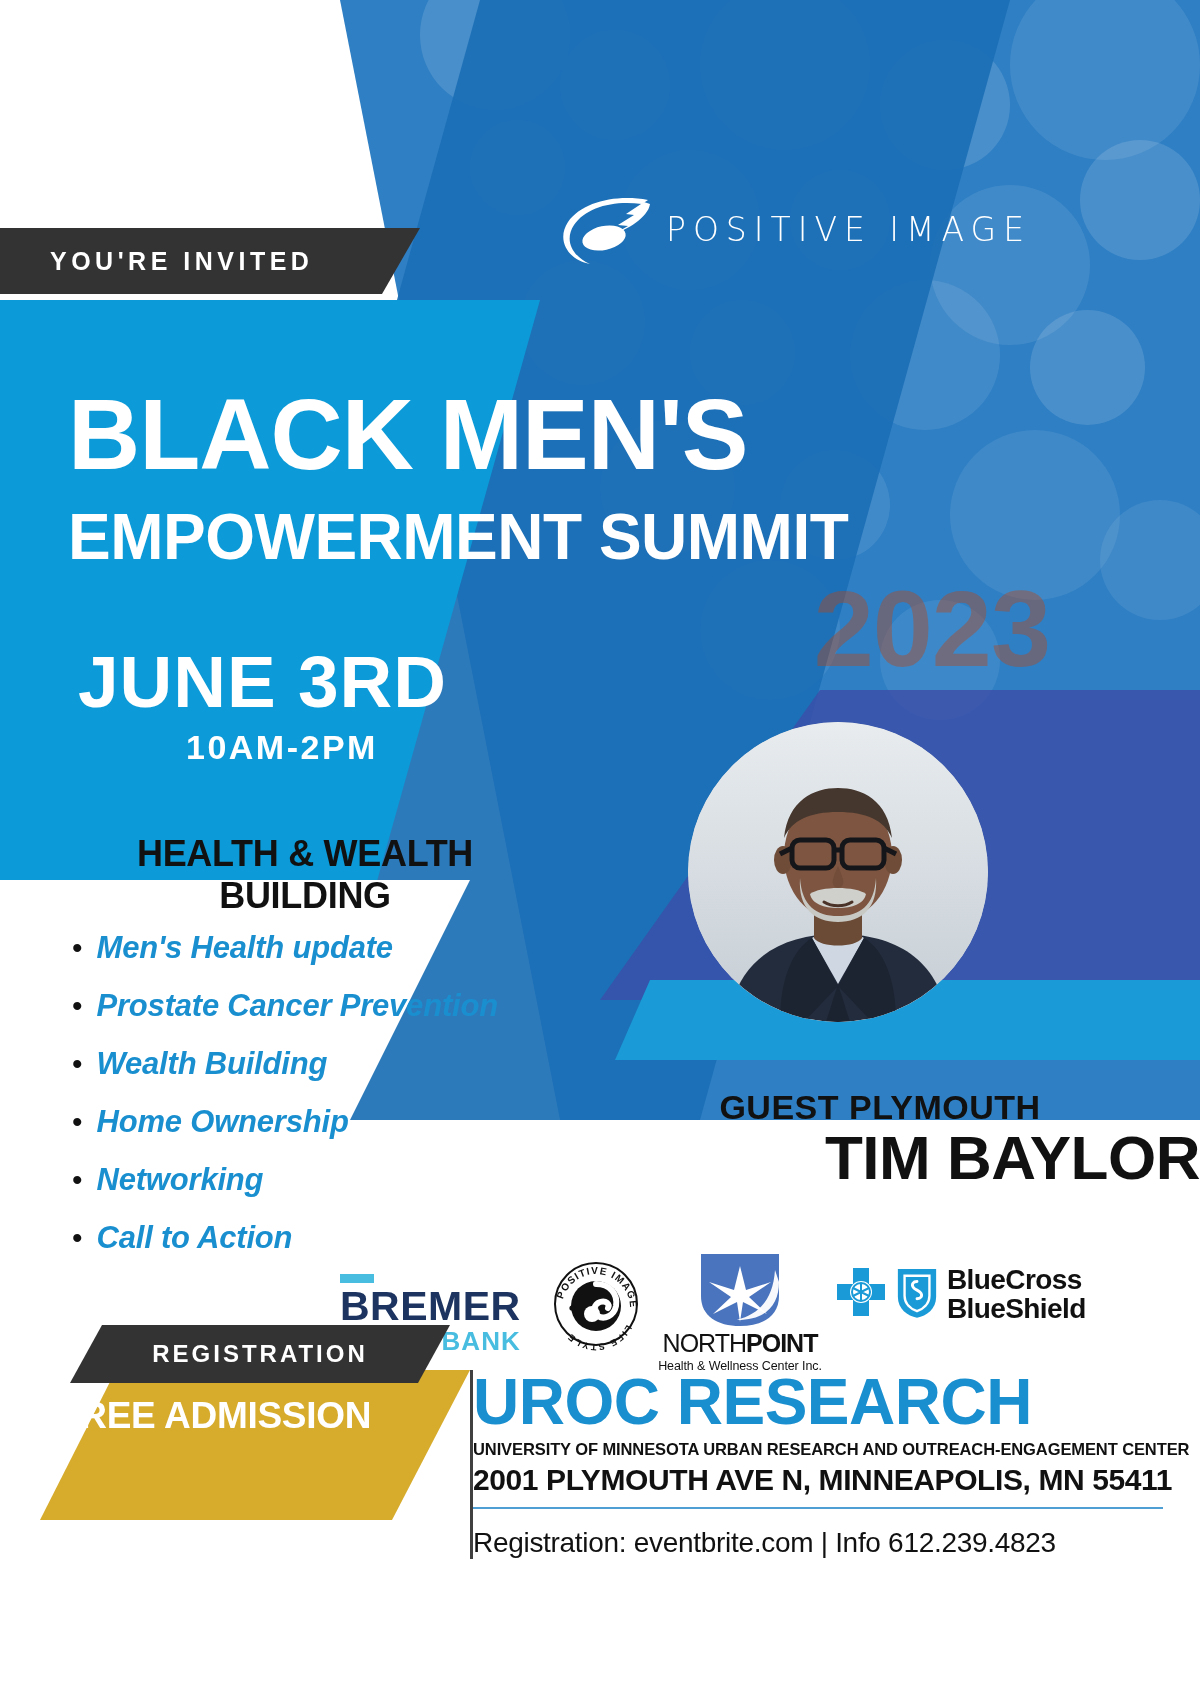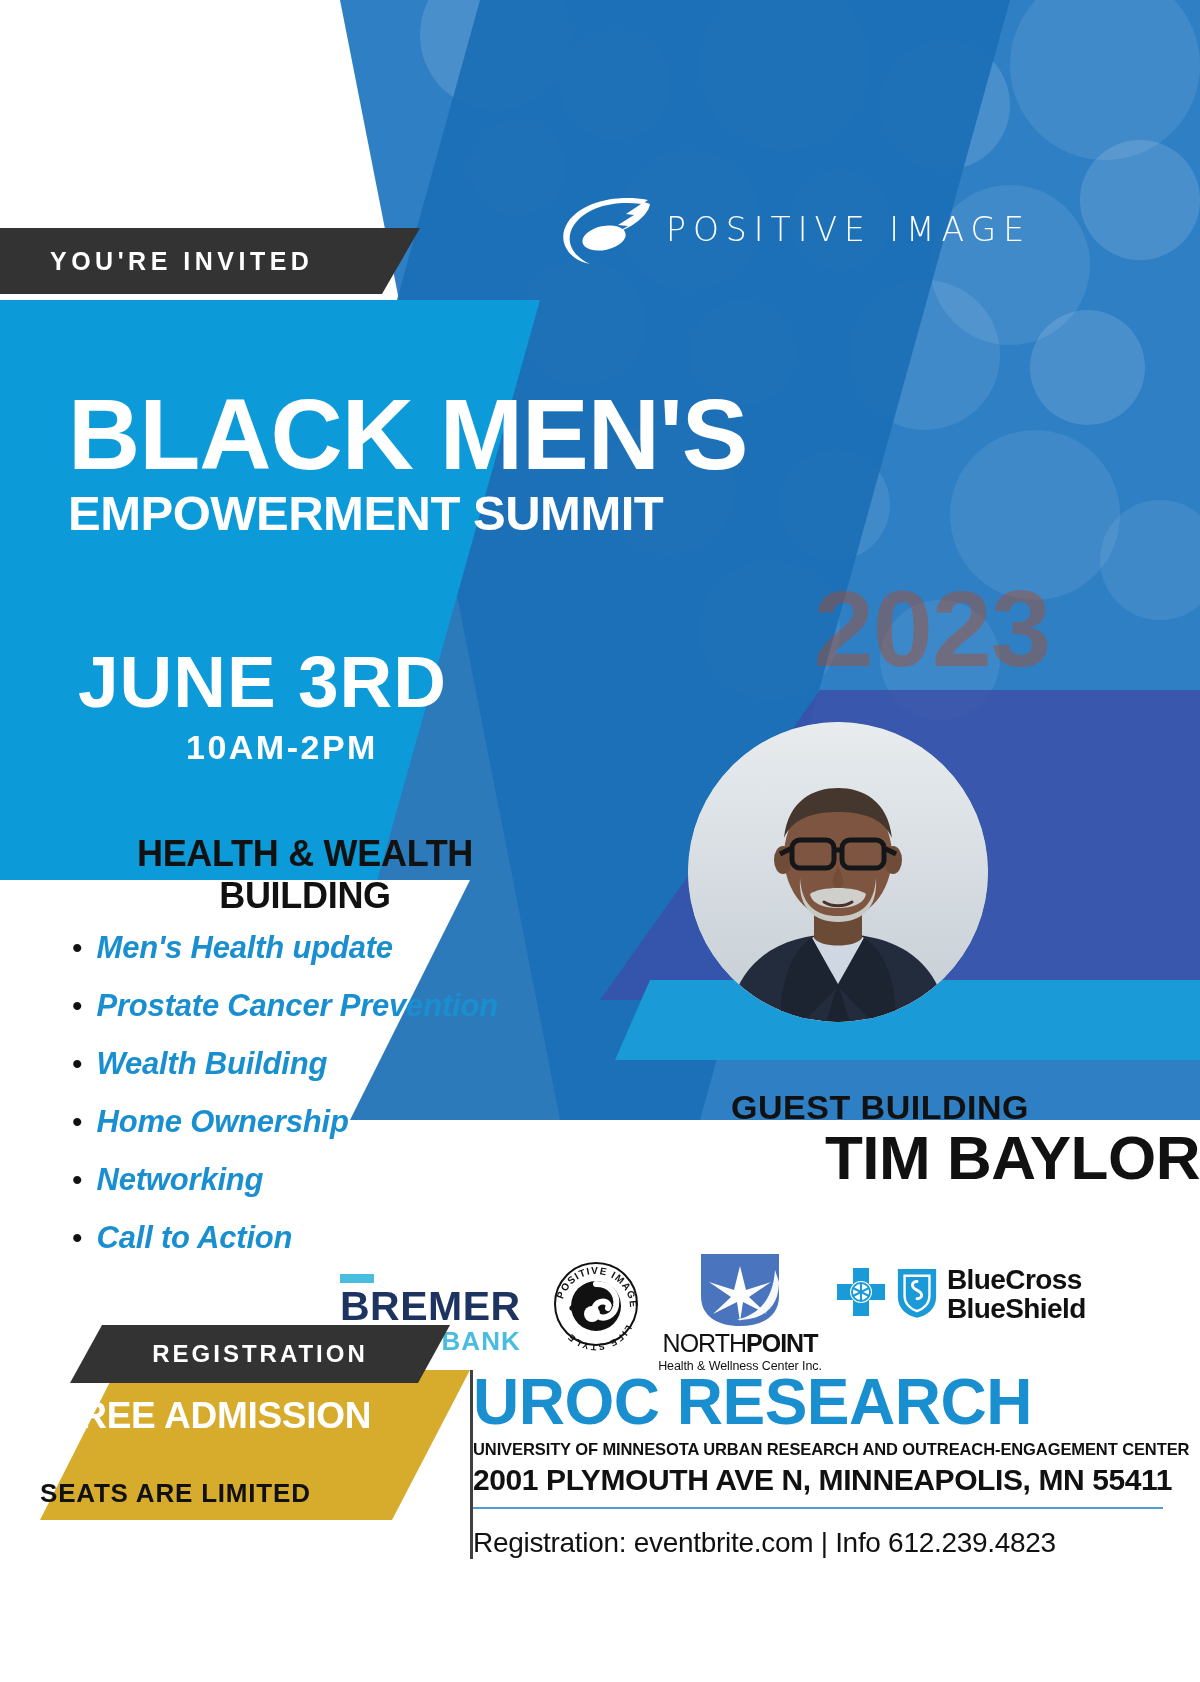--- a/index.html
+++ b/index.html
@@ -113,25 +113,25 @@
   .h-line1 {
     color: #ffffff;
     font-size: 100px;
     font-weight: bold;
     letter-spacing: -1px;
     line-height: .97;
     white-space: nowrap;
   }
   .h-line2 {
     color: #ffffff;
-    font-size: 49px;
+    font-size: 64px;
     font-weight: bold;
     letter-spacing: -0.5px;
     line-height: 1.02;
-    margin-top: 6px;
+    margin-top: 22px;
     white-space: nowrap;
   }
   .year {
     position: absolute; right: 150px; top: 575px;
     color: #c2410c;
     opacity: .38;
     font-size: 108px;
     font-weight: bold;
     letter-spacing: -1px;
     line-height: 1;
@@ -423,21 +423,21 @@
         <path d="M150 144 C144 158 142 164 150 166 C158 164 156 158 150 144" fill="#6b4734" opacity=".55"></path>
 
         <path d="M122 172 C132 164 168 164 178 172 C176 182 164 186 150 186 C136 186 124 182 122 172 Z" fill="#cfcfcb"></path>
         <path d="M112 156 C110 186 126 200 150 200 C174 200 190 186 188 156 C186 184 172 194 150 194 C128 194 114 184 112 156 Z" fill="#c8c8c4"></path>
 
         <path d="M136 180 C144 185 156 185 164 180" fill="none" stroke="#4a3228" stroke-width="3" stroke-linecap="round"></path>
       </g>
     </svg>
   </div>
 
-  <div class="speaker-role">GUEST BUILDING</div>
+  <div class="speaker-role">GUEST PLYMOUTH</div>
   <div class="speaker-name">TIM BAYLOR</div>
 
   <div class="sponsors">
 
     <div class="sp bremer">
       <div class="dash"></div>
       <div class="b1">BREMER</div>
       <div class="b2">BANK</div>
     </div>
 
@@ -494,21 +494,20 @@
       <div class="np-n"><span>NORTH</span><b>POINT</b></div>
       <div class="np-sub">Health &amp; Wellness Center Inc.</div>
     </div>
   </div>
 
   <div class="reg-gold"></div>
   <div class="free-adm">FREE ADMISSION</div>
   <div class="reg-dark">
     <span>REGISTRATION</span>
   </div>
-  <div class="seats">SEATS ARE LIMITED</div>
 
   <div class="uroc">
     <div class="uroc-title">UROC RESEARCH</div>
     <div class="uroc-sub">UNIVERSITY OF MINNESOTA URBAN RESEARCH AND OUTREACH-ENGAGEMENT CENTER</div>
     <div class="uroc-addr">2001 PLYMOUTH AVE N, MINNEAPOLIS, MN 55411</div>
     <div class="uroc-rule"></div>
     <div class="uroc-contact">Registration: eventbrite.com  |  Info 612.239.4823</div>
   </div>
 
 </div>

